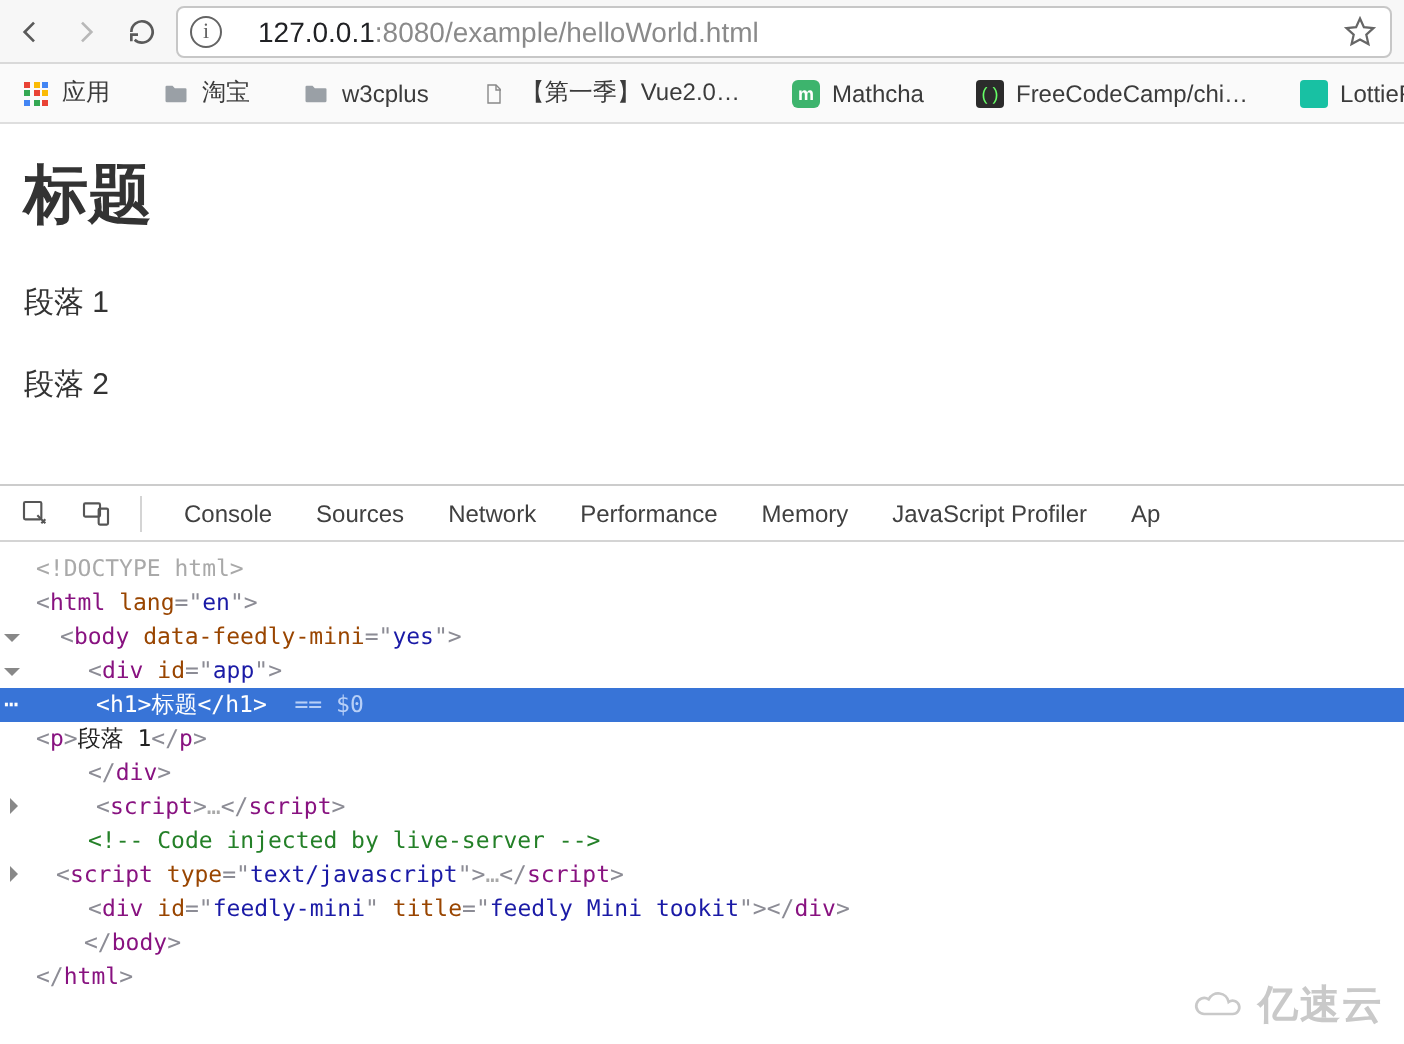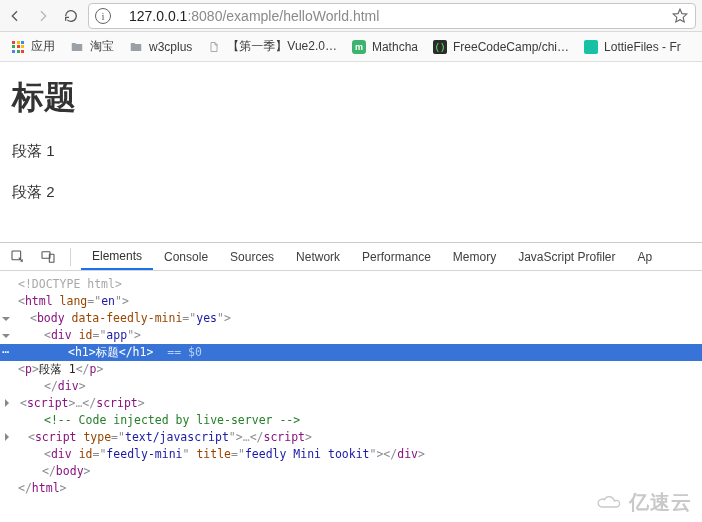--- a/index.html
+++ b/index.html
@@ -58,21 +58,21 @@
     width: 18px; height: 18px; color: #666;
   }
   .star-icon svg { width: 18px; height: 18px; fill: none; stroke: currentColor; stroke-width: 1.5; }
 
   
   .bookmarks {
     height: 30px;
     display: flex;
     align-items: center;
     padding: 0 10px;
-    gap: 14px;
+    gap: 25px;
     border-bottom: 1px solid #dedede;
     background: #fafafa;
     font-size: 12px;
     color: #3b3b3b;
     white-space: nowrap;
     overflow: hidden;
   }
   .bkm {
     display: flex; align-items: center; gap: 5px;
     cursor: default;
@@ -285,42 +285,41 @@
         </svg>
     </div>
     <div class="dt-icn">
       <svg viewBox="0 0 24 24">
           <rect x="3" y="4" width="12" height="10" rx="1"></rect>
           <rect x="14" y="8" width="7" height="12" rx="1"></rect>
         </svg>
     </div>
     <div class="dt-sep"></div>
     <div class="dt-tabs">
-      <div class="dt-tab active">Elements</div>
       <div class="dt-tab">Console</div>
       <div class="dt-tab">Sources</div>
       <div class="dt-tab">Network</div>
       <div class="dt-tab">Performance</div>
       <div class="dt-tab">Memory</div>
       <div class="dt-tab">JavaScript Profiler</div>
       <div class="dt-tab">Ap</div>
     </div>
   </div>
 
   <div class="dt-body">
     <div class="ln"><span class="dim">&lt;!DOCTYPE html&gt;</span></div>
     <div class="ln"><span class="pun">&lt;</span><span class="tag">html</span><span class="attr"> lang</span><span class="pun">="</span><span class="str">en</span><span class="pun">"&gt;</span></div>
     <div class="ln" style="padding-left:30px"><span class="caret open"></span><span class="pun">&lt;</span><span class="tag">body</span><span class="attr"> data-feedly-mini</span><span class="pun">="</span><span class="str">yes</span><span class="pun">"&gt;</span></div>
     <div class="ln" style="padding-left:44px"><span class="caret open"></span><span class="pun">&lt;</span><span class="tag">div</span><span class="attr"> id</span><span class="pun">="</span><span class="str">app</span><span class="pun">"&gt;</span></div>
 
-    <div class="ln sel" style="padding-left:68px"><span class="pun">&lt;</span><span class="tag">h1</span><span class="pun">&gt;</span><span>标题</span><span class="pun">&lt;/</span><span class="tag">h1</span><span class="pun">&gt;</span> <span class="selinfo"> == $0</span></div>
+    <div class="ln sel" style="padding-left:48px"><span class="pun">&lt;</span><span class="tag">h1</span><span class="pun">&gt;</span><span>标题</span><span class="pun">&lt;/</span><span class="tag">h1</span><span class="pun">&gt;</span> <span class="selinfo"> == $0</span></div>
 
     <div class="ln" style=""><span class="pun">&lt;</span><span class="tag">p</span><span class="pun">&gt;</span><span>段落 1</span><span class="pun">&lt;/</span><span class="tag">p</span><span class="pun">&gt;</span></div>
     <div class="ln" style="padding-left:44px"><span class="pun">&lt;/</span><span class="tag">div</span><span class="pun">&gt;</span></div>
-    <div class="ln" style="padding-left:20px"><span class="caret"></span><span class="pun">&lt;</span><span class="tag">script</span><span class="pun">&gt;</span><span class="dim">…</span><span class="pun">&lt;/</span><span class="tag">script</span><span class="pun">&gt;</span></div>
+    <div class="ln" style="padding-left:48px"><span class="caret"></span><span class="pun">&lt;</span><span class="tag">script</span><span class="pun">&gt;</span><span class="dim">…</span><span class="pun">&lt;/</span><span class="tag">script</span><span class="pun">&gt;</span></div>
     <div class="ln" style="padding-left:44px"><span class="cmt">&lt;!-- Code injected by live-server --&gt;</span></div>
     <div class="ln" style="padding-left:28px"><span class="caret"></span><span class="pun">&lt;</span><span class="tag">script</span><span class="attr"> type</span><span class="pun">="</span><span class="str">text/javascript</span><span class="pun">"&gt;</span><span class="dim">…</span><span class="pun">&lt;/</span><span class="tag">script</span><span class="pun">&gt;</span></div>
     <div class="ln" style="padding-left:44px"><span class="pun">&lt;</span><span class="tag">div</span><span class="attr"> id</span><span class="pun">="</span><span class="str">feedly-mini</span><span class="pun">"</span><span class="attr"> title</span><span class="pun">="</span><span class="str">feedly Mini tookit</span><span class="pun">"&gt;&lt;/</span><span class="tag">div</span><span class="pun">&gt;</span></div>
     <div class="ln" style="padding-left:42px"><span class="pun">&lt;/</span><span class="tag">body</span><span class="pun">&gt;</span></div>
     <div class="ln"><span class="pun">&lt;/</span><span class="tag">html</span><span class="pun">&gt;</span></div>
   </div>
 </div>
 
 <div class="watermark">
   <svg viewBox="0 0 48 24">

